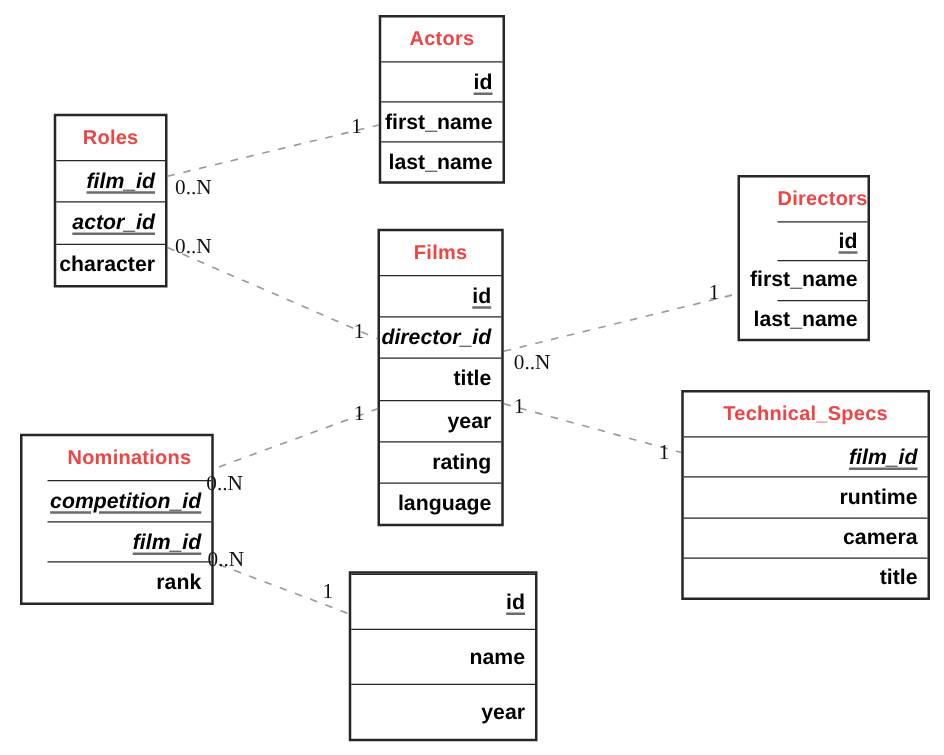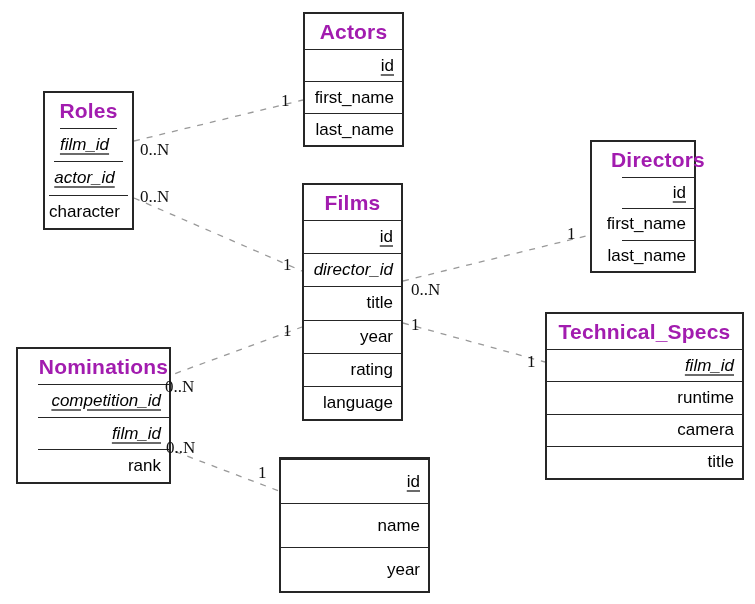--- a/index.html
+++ b/index.html
@@ -22,34 +22,35 @@
     display: flex;
     flex-direction: column;
   }
   .e-header {
     height: 35px;
     flex: 0 0 35px;
     display: flex;
     align-items: center;
     justify-content: center;
     font-weight: bold;
-    font-size: 21px;
-    color: #a21caf;
+    font-size: 16px;
+    color: #ef4444;
     letter-spacing: 0.2px;
   }
   .e-field {
     flex: 1 1 auto;
     border-top: 1.4px solid #262626;
     display: flex;
     align-items: center;
     justify-content: flex-end;
     padding-right: 8px;
     font-size: 17px;
     color: #000000;
     white-space: nowrap;
+    font-weight: bold;
   }
   .e-field .pk {
     text-decoration: underline;
     text-decoration-color: #6b6b6b;
     text-decoration-thickness: 1.5px;
     text-underline-offset: 3px;
   }
   .e-field .fk { font-style: italic; }
 
   .card {
@@ -81,21 +82,21 @@
         <span class="pk">id</span>
       </div>
     <div class="e-field">
         <span>first_name</span>
       </div>
     <div class="e-field">
         <span>last_name</span>
       </div>
   </div>
 
-  <div class="entity" style="left:43px; top:91px; width:91px; height:139px;align-items:center;">
+  <div class="entity" style="left:43px; top:91px; width:91px; height:139px;">
     <div class="e-header">Roles</div>
     <div class="e-field">
         <span class="pk fk">film_id</span>
       </div>
     <div class="e-field">
         <span class="pk fk">actor_id</span>
       </div>
     <div class="e-field">
         <span>character</span>
       </div>

